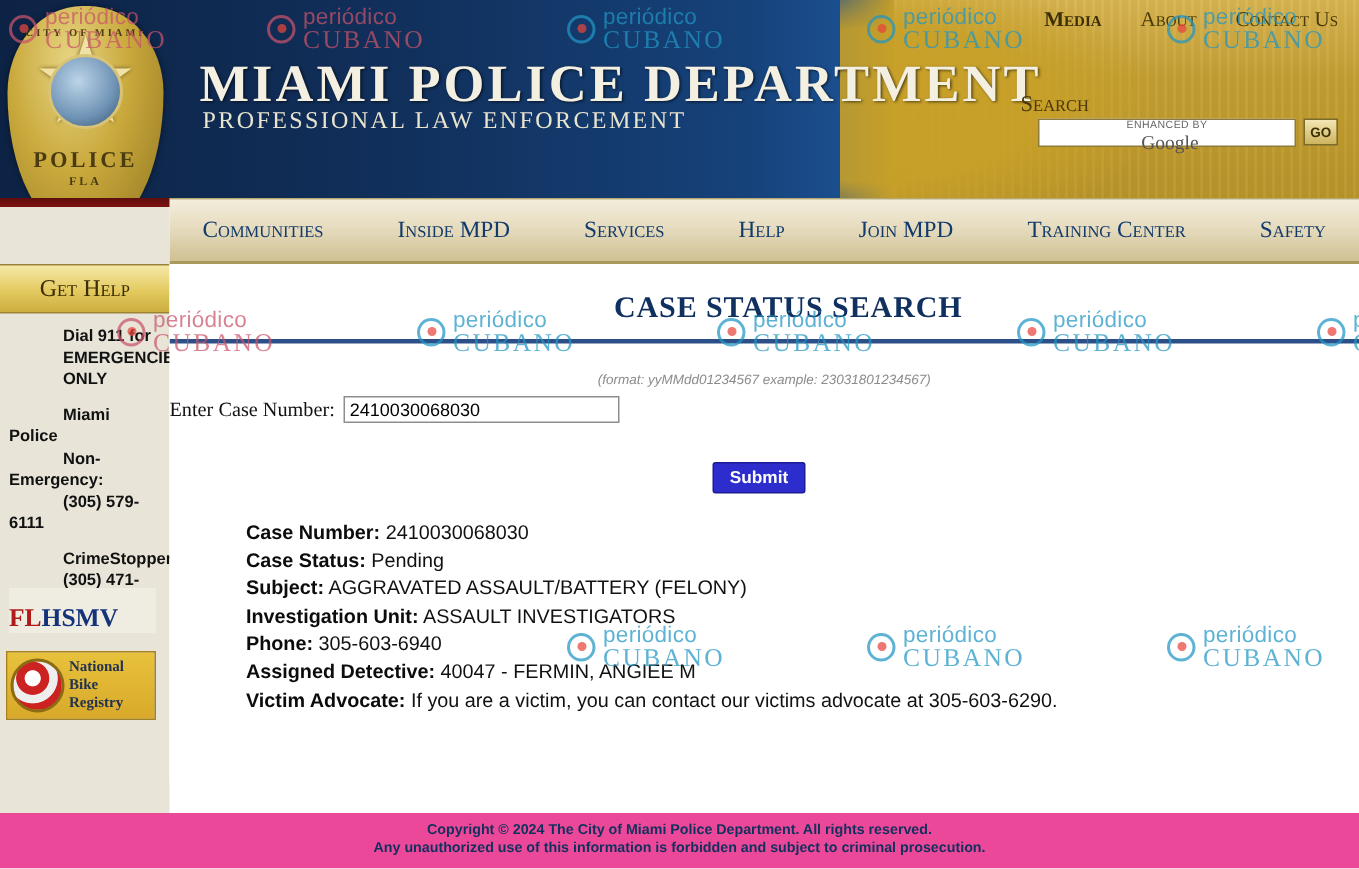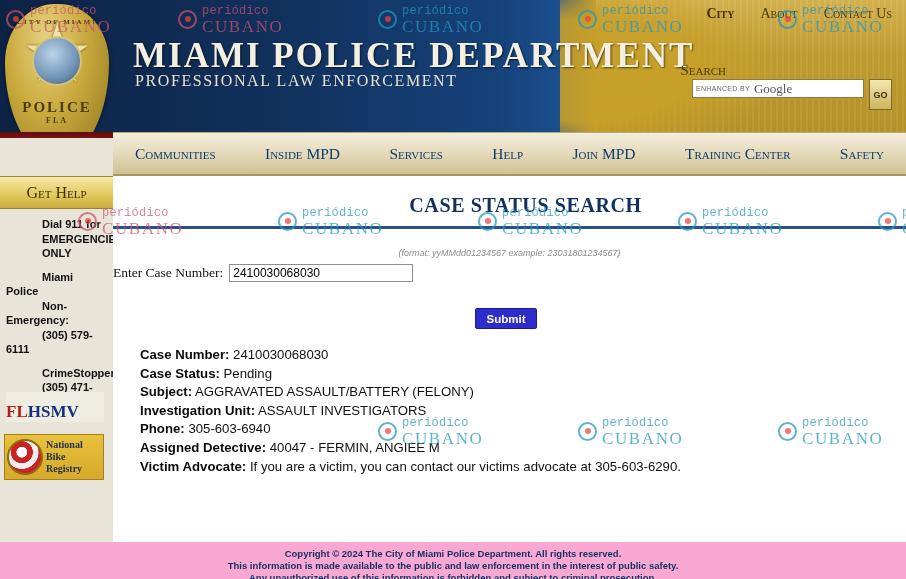--- a/index.html
+++ b/index.html
@@ -132,37 +132,38 @@
   }
   .search-box {
     position: absolute;
     right: 42px; top: 79px;
     width: 172px; height: 19px;
     background: #fff;
     border: 1px solid #8e7b3a;
     display: flex;
     align-items: center;
     padding: 0 3px;
+    flex-direction: column;
   }
   .search-enh {
     font-size: 7px;
     color: #666;
     letter-spacing: .3px;
     white-space: nowrap;
   }
   .search-g {
     font-family: "Liberation Serif", serif;
     font-size: 13px;
     margin-left: 4px;
     color: #555;
   }
   .search-go {
     position: absolute;
     right: 14px; top: 79px;
-    width: 23px; height: 31px;
+    width: 23px; height: 18px;
     border: 1px solid #7d6b2e;
     background: linear-gradient(180deg,#f3e6b4,#cdb45e);
     font-size: 9px;
     font-weight: bold;
     color: #3d3005;
     display: flex; align-items: center; justify-content: center;
     cursor: pointer;
   }
 
   
@@ -330,28 +331,28 @@
   }
 
   .results {
     position: absolute;
     left: 27px; top: 170px;
     width: 760px;
     font-size: 13.2px;
     line-height: 18.6px;
     color: #111;
   }
-  .results .lbl { font-weight: bold; color: #0c0c0c; }
+  .results .lbl { font-weight: bold; color: #0c0c0c; margin-left: 24px; }
 
   
   .footer {
     position: absolute;
     left: 0; top: 542px;
     width: 906px; height: 37px;
-    background: #f9a8d4;
+    background: #ec4899;
     text-align: center;
     font-size: 9.5px;
     font-weight: bold;
     color: #12305d;
     line-height: 12px;
     padding-top: 6px;
   }
   .footer .l3 { color: #12305d; }
 
   
@@ -374,22 +375,22 @@
     content: "";
     position: absolute;
     left: 5.2px; top: 4.6px;
     width: 6px; height: 6px;
     border-radius: 50%;
     background: #e8453c;
   }
   .wm .txt { line-height: 15px; }
   .wm .t1 {
     color: #2196c4;
-    font-size: 12px;
-    font-family: Liberation Mono, monospace;
+    font-size: 15px;
+    font-family: Liberation Sans, sans-serif;
     letter-spacing: .2px;
   }
   .wm .t2 {
     color: #2196c4;
     font-size: 17px;
     font-family: "Liberation Serif", serif;
     letter-spacing: 1.6px;
   }
   .wm-red .mark { border-color: #c9546a; }
   .wm-red .t1, .wm-red .t2 { color: #c9546a; }
@@ -407,21 +408,21 @@
     <div class="badge-disc"></div>
     <div class="badge-txt badge-top">CITY OF MIAMI</div>
     <div class="badge-txt badge-mid">POLICE</div>
     <div class="badge-txt badge-bot">FLA</div>
   </div>
 
   <div class="dept-title">MIAMI POLICE DEPARTMENT</div>
   <div class="dept-sub">PROFESSIONAL LAW ENFORCEMENT</div>
 
   <div class="topnav">
-    <span class="active">City</span>
+    <span class="active">Media</span>
     <span>About</span>
     <span>Contact Us</span>
   </div>
 
   <div class="search-label">Search</div>
   <div class="search-box">
     <span class="search-enh">ENHANCED BY</span>
     <span class="search-g">Google</span>
   </div>
   <div class="search-go">GO</div>
@@ -512,21 +513,20 @@
       <div>
         <span class="lbl">Victim Advocate:</span>
         <span>If you are a victim, you can contact our victims advocate at 305-603-6290.</span>
       </div>
     </div>
   </div>
 </div>
 
 <div class="footer">
   <div>Copyright © 2024 The City of Miami Police Department. All rights reserved.</div>
-  <div>This information is made available to the public and law enforcement in the interest of public safety.</div>
   <div class="l3">Any unauthorized use of this information is forbidden and subject to criminal prosecution.</div>
 </div>
 
 <div class="wm wm-red" style="left:6px; top:4px;">
   <div class="mark"></div>
   <div class="txt">
     <div class="t1">periódico</div>
     <div class="t2">CUBANO</div>
   </div>
 </div>

